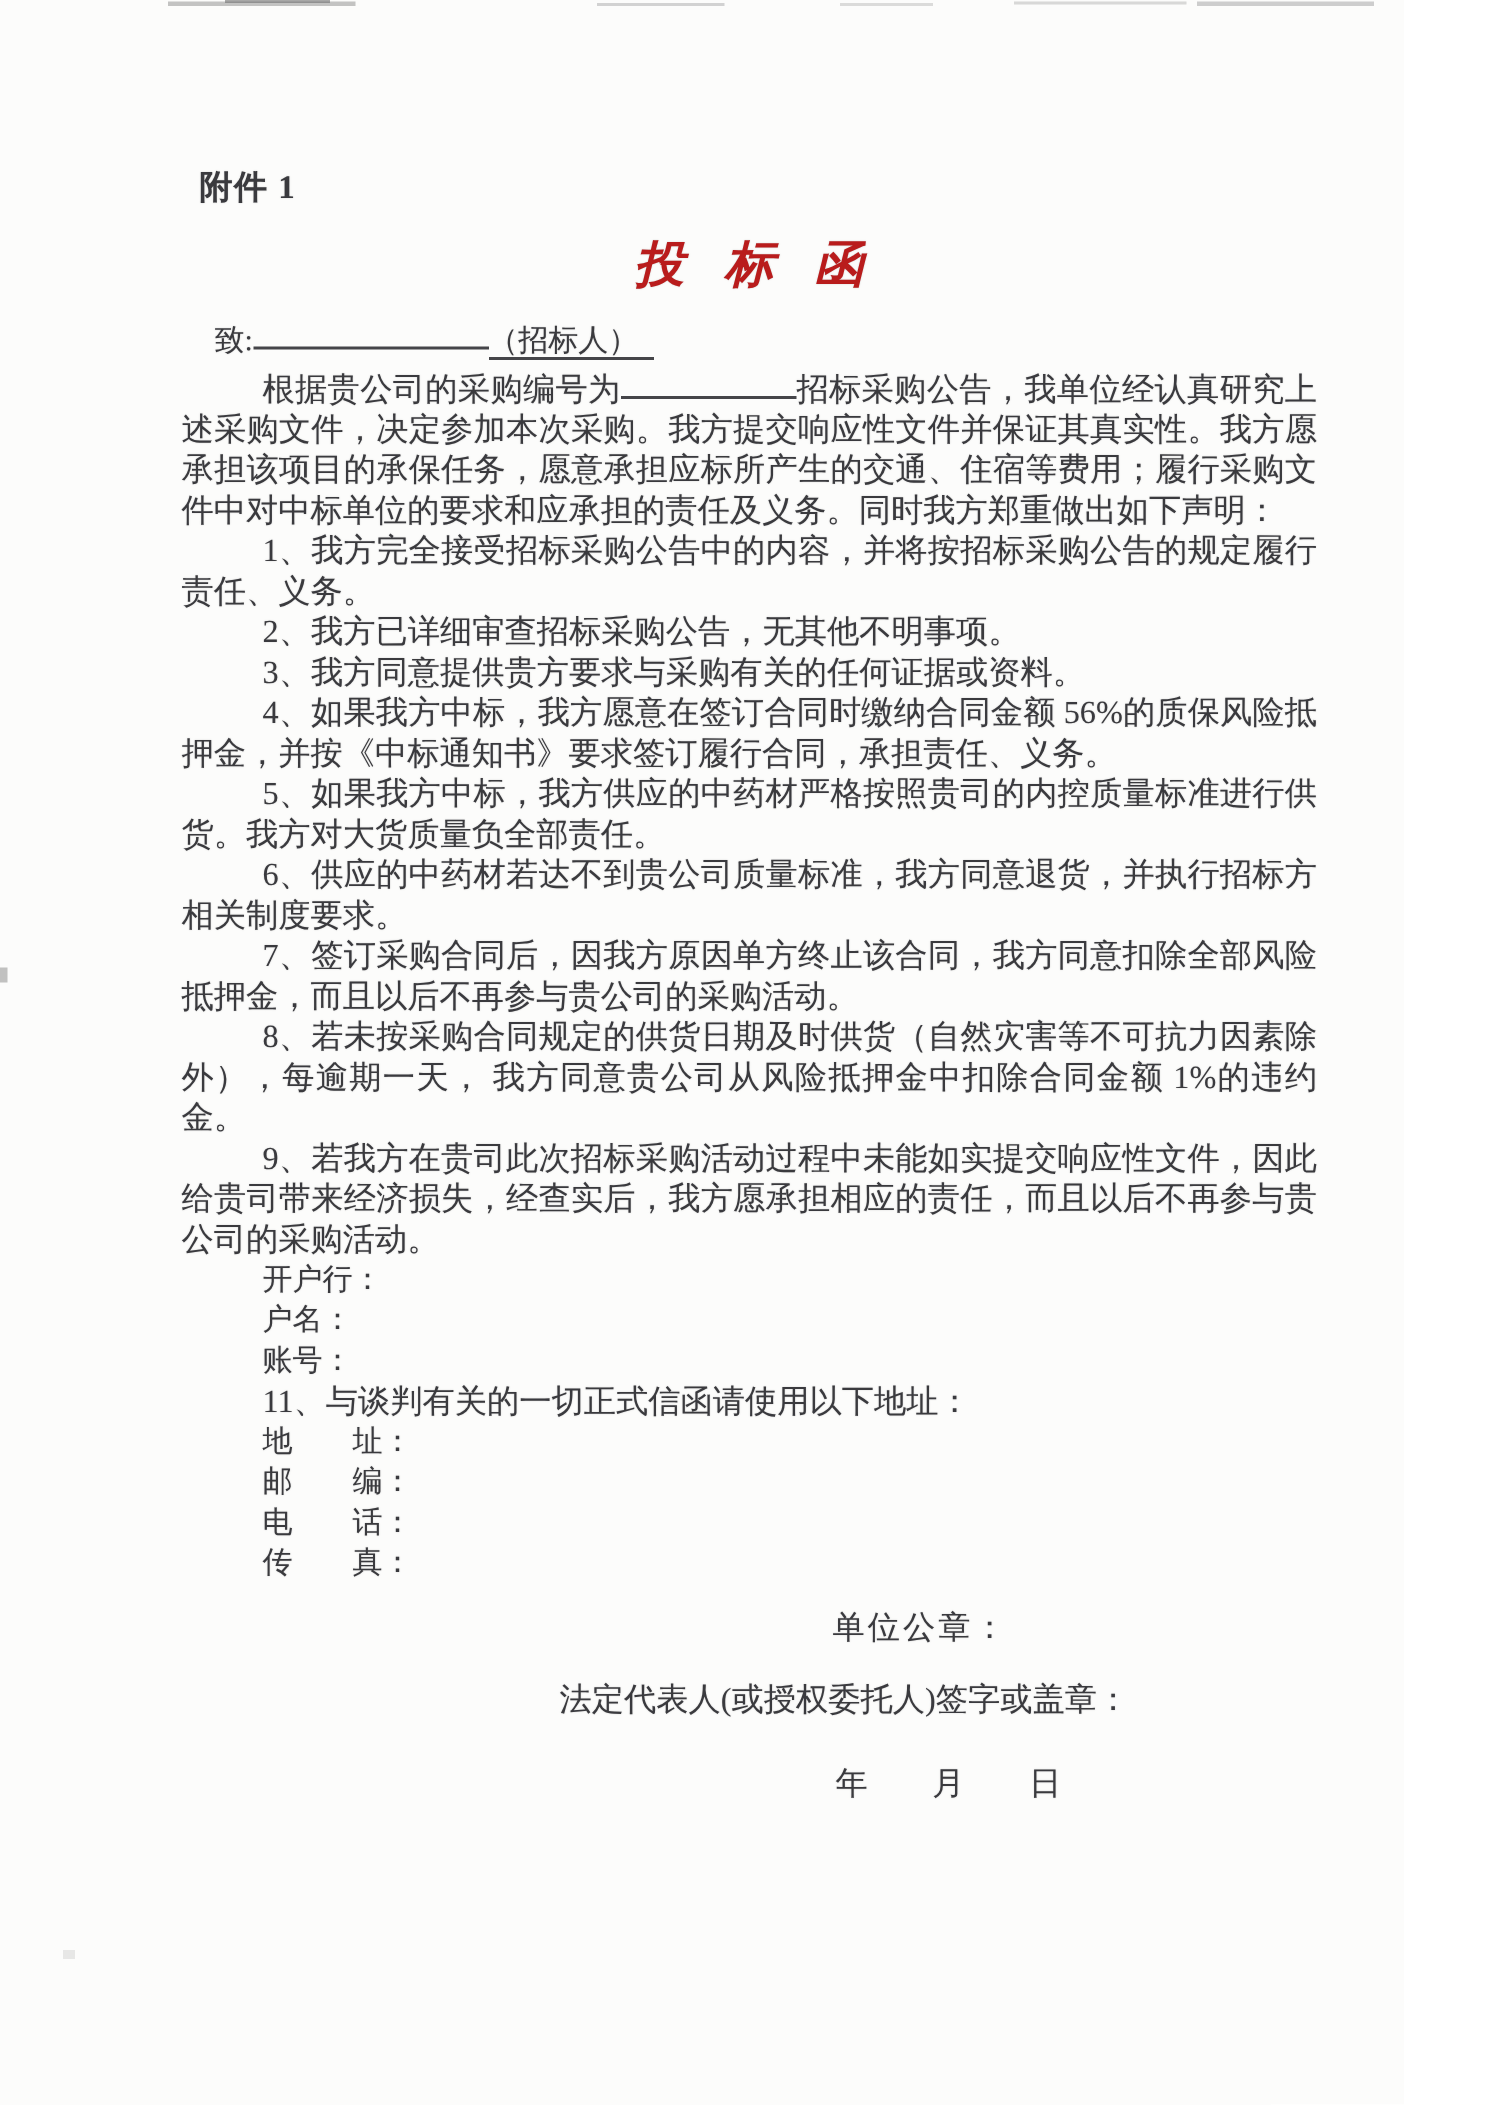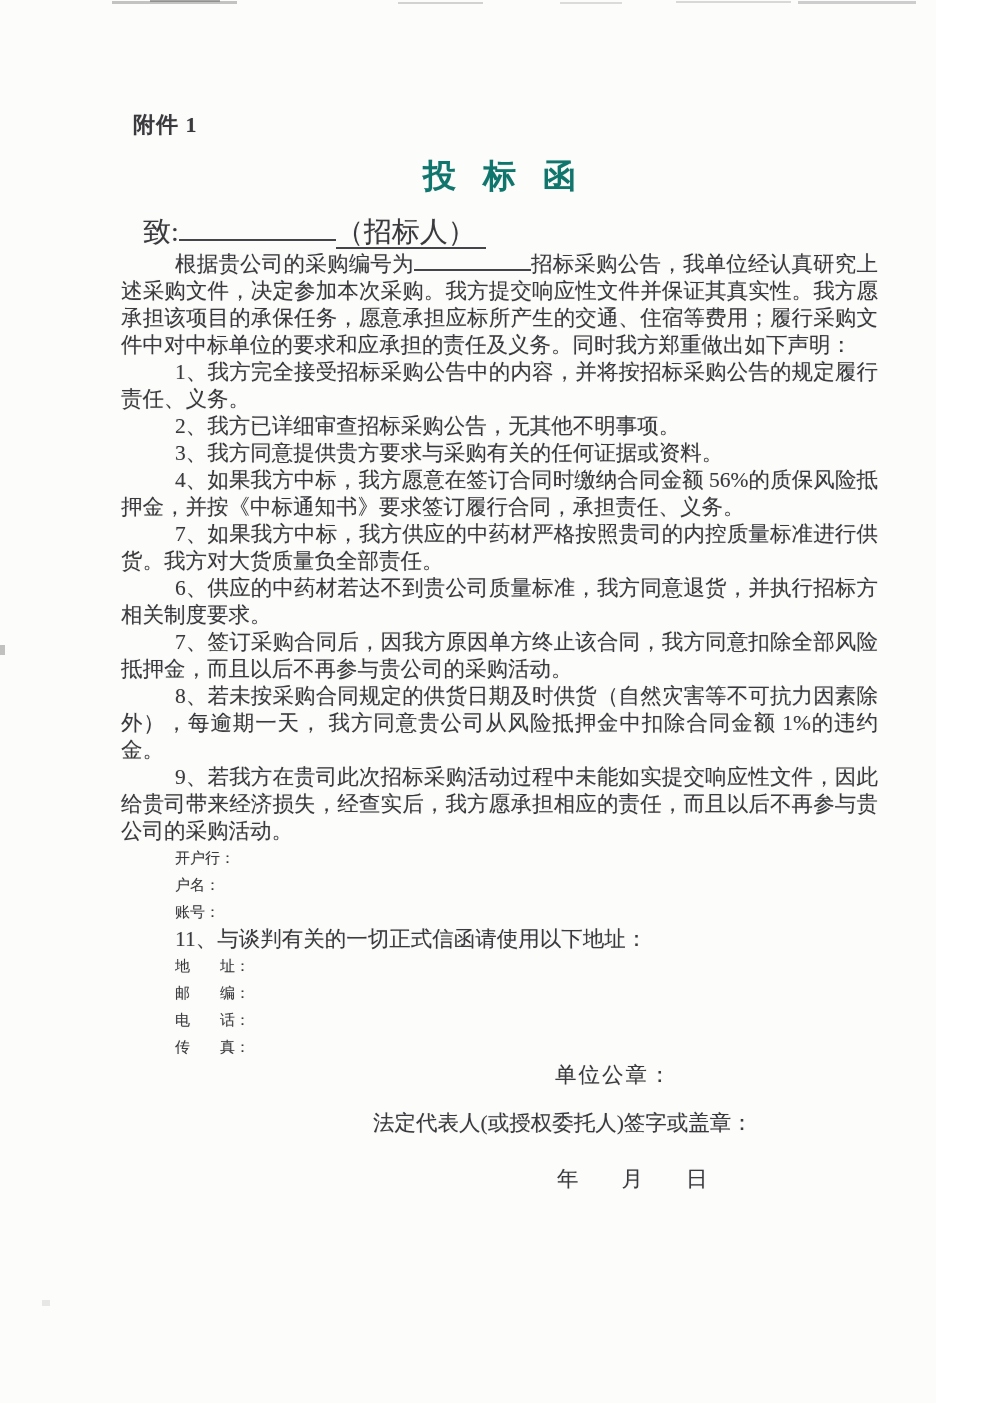--- a/index.html
+++ b/index.html
@@ -16,25 +16,26 @@
   .content { position:absolute; left:121px; top:0; width:757px; }
   .attachment {
     margin:110px 0 0 12px;
     font-size:22px; font-weight:bold; letter-spacing:1px;
   }
   .title {
     margin:14px 0 0 0;
     text-align:center;
     font-size:33px; font-weight:bold;
     letter-spacing:27px; padding-left:27px;
-    color:#0f766e;
+    color:#b91c1c;
+    font-style:italic;
   }
   .salutation {
     margin:13px 0 0 22px;
-    font-size:28px; line-height:28px;
+    font-size:20px; line-height:28px;
     white-space:nowrap;
   }
   .blank {
     display:inline-block;
     height:0.95em;
     border-bottom:2px solid #454549;
     vertical-align:baseline;
   }
   .recipient-blank { width:157px; }
   .number-blank { width:117px; }
@@ -43,26 +44,26 @@
     padding-right:10px;
   }
   .para {
     margin:0;
     font-size:21.5px; line-height:27px;
     text-align:justify;
     text-indent:54px;
   }
   .intro { margin-top:3px; }
   .field-line {
-    font-size:15px; line-height:27px;
+    font-size:20px; line-height:27px;
     padding-left:54px;
   }
   .seal-line {
     font-size:21.5px; line-height:27px;
-    margin:1px 0 0 434px; letter-spacing:2px;
+    margin:16px 0 0 434px; letter-spacing:2px;
   }
   .rep-line {
     font-size:21.5px; line-height:27px;
     margin:21px 0 0 252px;
   }
   .date-line {
     font-size:21.5px; line-height:27px;
     margin:29px 0 0 436px;
   }
 </style>
@@ -92,21 +93,21 @@
     </div>
 
     <p class="para intro">
       <span>根据贵公司的采购编号为</span><span class="blank number-blank"></span><span>招标采购公告，我单位经认真研究上述采购文件，决定参加本次采购。我方提交响应性文件并保证其真实性。我方愿承担该项目的承保任务，愿意承担应标所产生的交通、住宿等费用；履行采购文件中对中标单位的要求和应承担的责任及义务。同时我方郑重做出如下声明：</span>
     </p>
 
     <p class="para">1、我方完全接受招标采购公告中的内容，并将按招标采购公告的规定履行责任、义务。</p>
     <p class="para">2、我方已详细审查招标采购公告，无其他不明事项。</p>
     <p class="para">3、我方同意提供贵方要求与采购有关的任何证据或资料。</p>
     <p class="para">4、如果我方中标，我方愿意在签订合同时缴纳合同金额 56%的质保风险抵押金，并按《中标通知书》要求签订履行合同，承担责任、义务。</p>
-    <p class="para">7、如果我方中标，我方供应的中药材严格按照贵司的内控质量标准进行供货。我方对大货质量负全部责任。</p>
+    <p class="para">5、如果我方中标，我方供应的中药材严格按照贵司的内控质量标准进行供货。我方对大货质量负全部责任。</p>
     <p class="para">6、供应的中药材若达不到贵公司质量标准，我方同意退货，并执行招标方相关制度要求。</p>
     <p class="para">7、签订采购合同后，因我方原因单方终止该合同，我方同意扣除全部风险抵押金，而且以后不再参与贵公司的采购活动。</p>
     <p class="para">8、若未按采购合同规定的供货日期及时供货（自然灾害等不可抗力因素除外），每逾期一天， 我方同意贵公司从风险抵押金中扣除合同金额 1%的违约金。</p>
     <p class="para">9、若我方在贵司此次招标采购活动过程中未能如实提交响应性文件，因此给贵司带来经济损失，经查实后，我方愿承担相应的责任，而且以后不再参与贵公司的采购活动。</p>
 
     <div class="field-line">开户行：</div>
     <div class="field-line">户名：</div>
     <div class="field-line">账号：</div>
 
     <p class="para">11、与谈判有关的一切正式信函请使用以下地址：</p>

